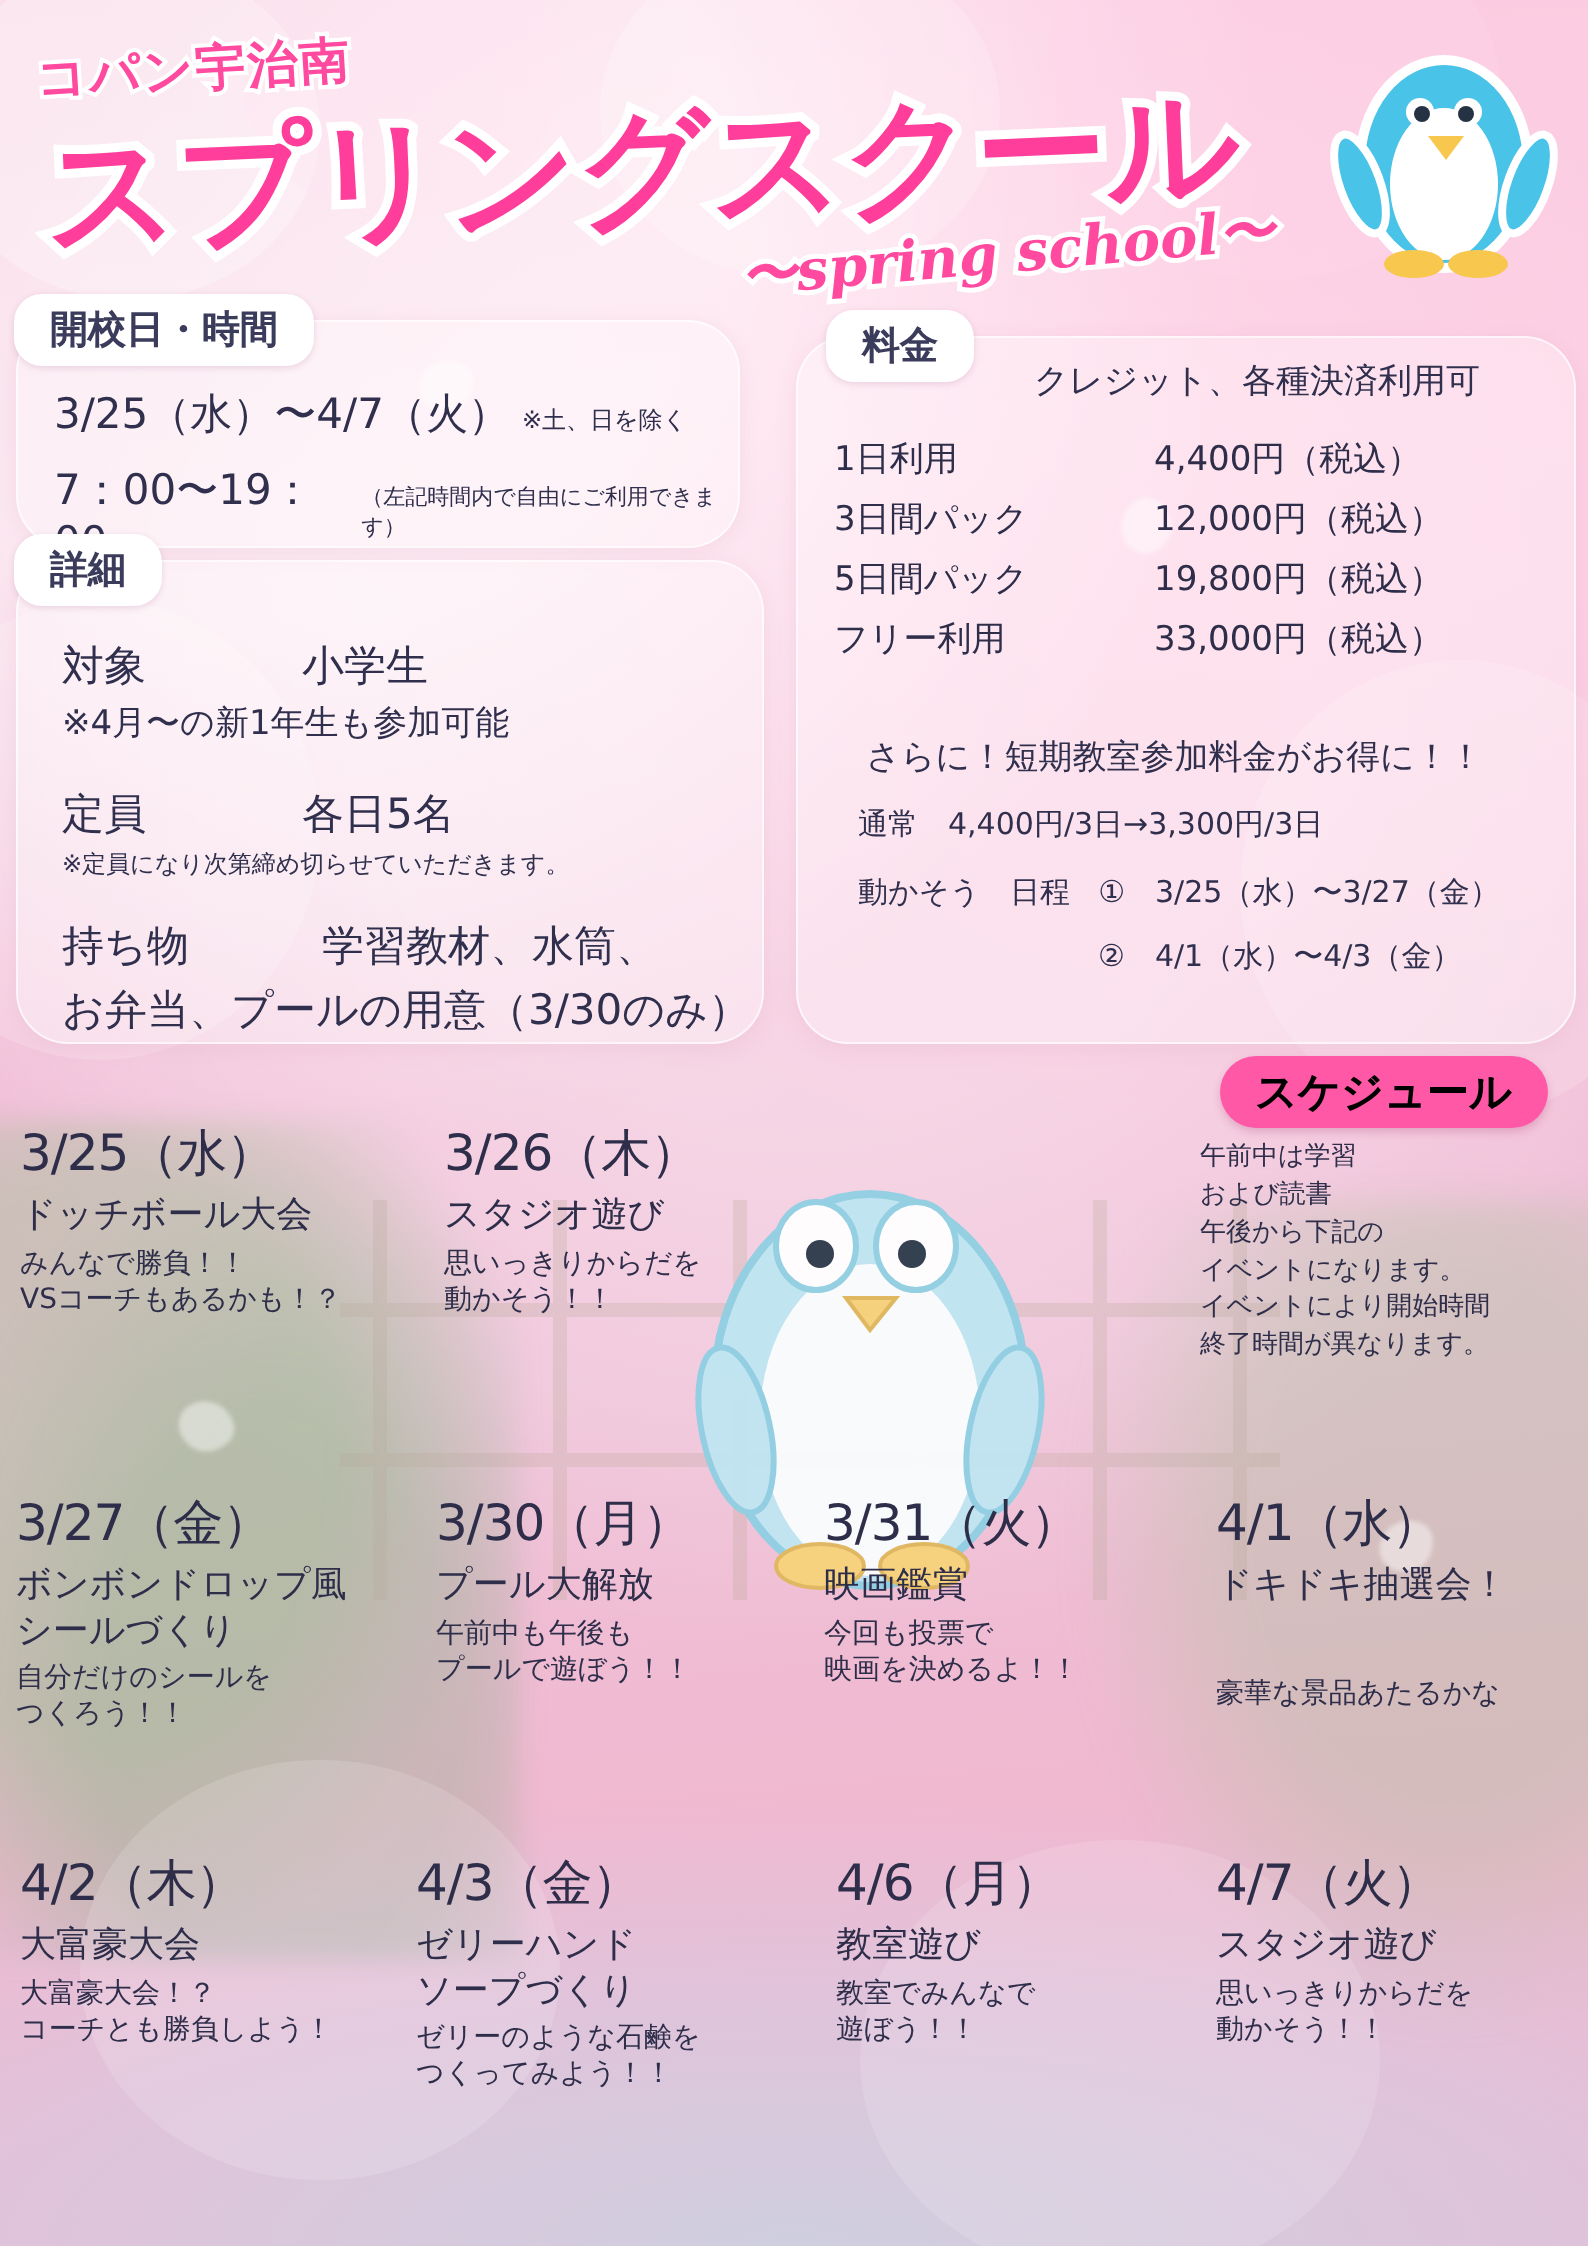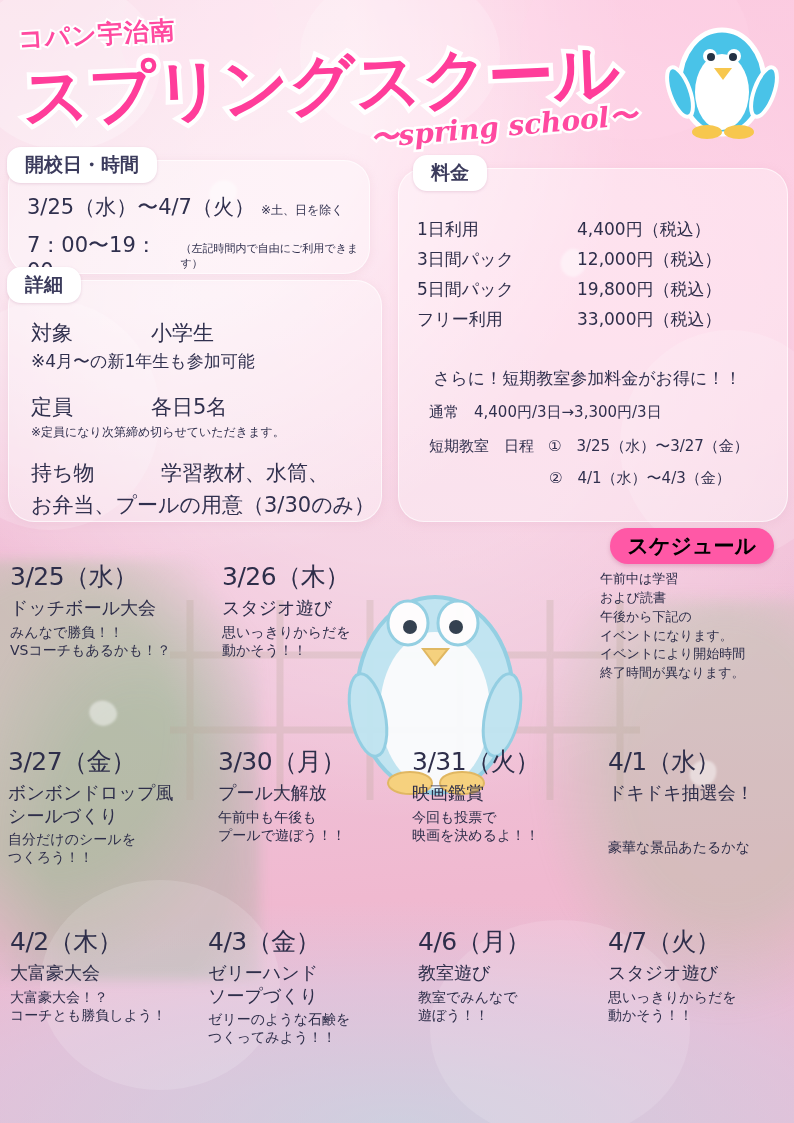--- a/index.html
+++ b/index.html
@@ -243,20 +243,21 @@
         <span class="big txt">学習教材、水筒、</span>
       </div>
       <div class="big txt" style="margin-top:4px;">お弁当、プールの用意（3/30のみ）</div>
     </div>
   </div>
 
   <div class="panel" id="price">
     <div style="position:absolute;left:14px;top:-14px;">
       <span class="tag">料金</span>
     </div>
+    <div style="position:absolute;left:118px;top:10px;" class="mid txt">クレジット、各種決済利用可</div>
 
     <div style="position:absolute;left:0;top:42px;right:0;">
       <div class="price-row">
         <span class="price-label">1日利用</span>
         <span class="price-val">4,400円（税込）</span>
       </div>
       <div class="price-row">
         <span class="price-label">3日間パック</span>
         <span class="price-val">12,000円（税込）</span>
       </div>
@@ -266,21 +267,21 @@
       </div>
       <div class="price-row">
         <span class="price-label">フリー利用</span>
         <span class="price-val">33,000円（税込）</span>
       </div>
     </div>
 
     <div style="position:absolute;left:34px;top:198px;" class="mid txt">さらに！短期教室参加料金がお得に！！</div>
     <div style="position:absolute;left:30px;top:234px;font-size:15px;" class="txt">通常　4,400円/3日→3,300円/3日</div>
     <div style="position:absolute;left:30px;top:268px;font-size:15px;" class="txt row">
-      <span style="margin-right:14px;">短期教室　日程</span>
+      <span style="margin-right:14px;">動かそう　日程</span>
       <span>①　3/25（水）〜3/27（金）</span>
     </div>
     <div style="position:absolute;left:150px;top:300px;font-size:15px;" class="txt">②　4/1（水）〜4/3（金）</div>
   </div>
 
   <div class="sched-tag">
     <span class="tag-pink">スケジュール</span>
   </div>
   <div class="sched-note" style="white-space:pre-line;">午前中は学習
 および読書

